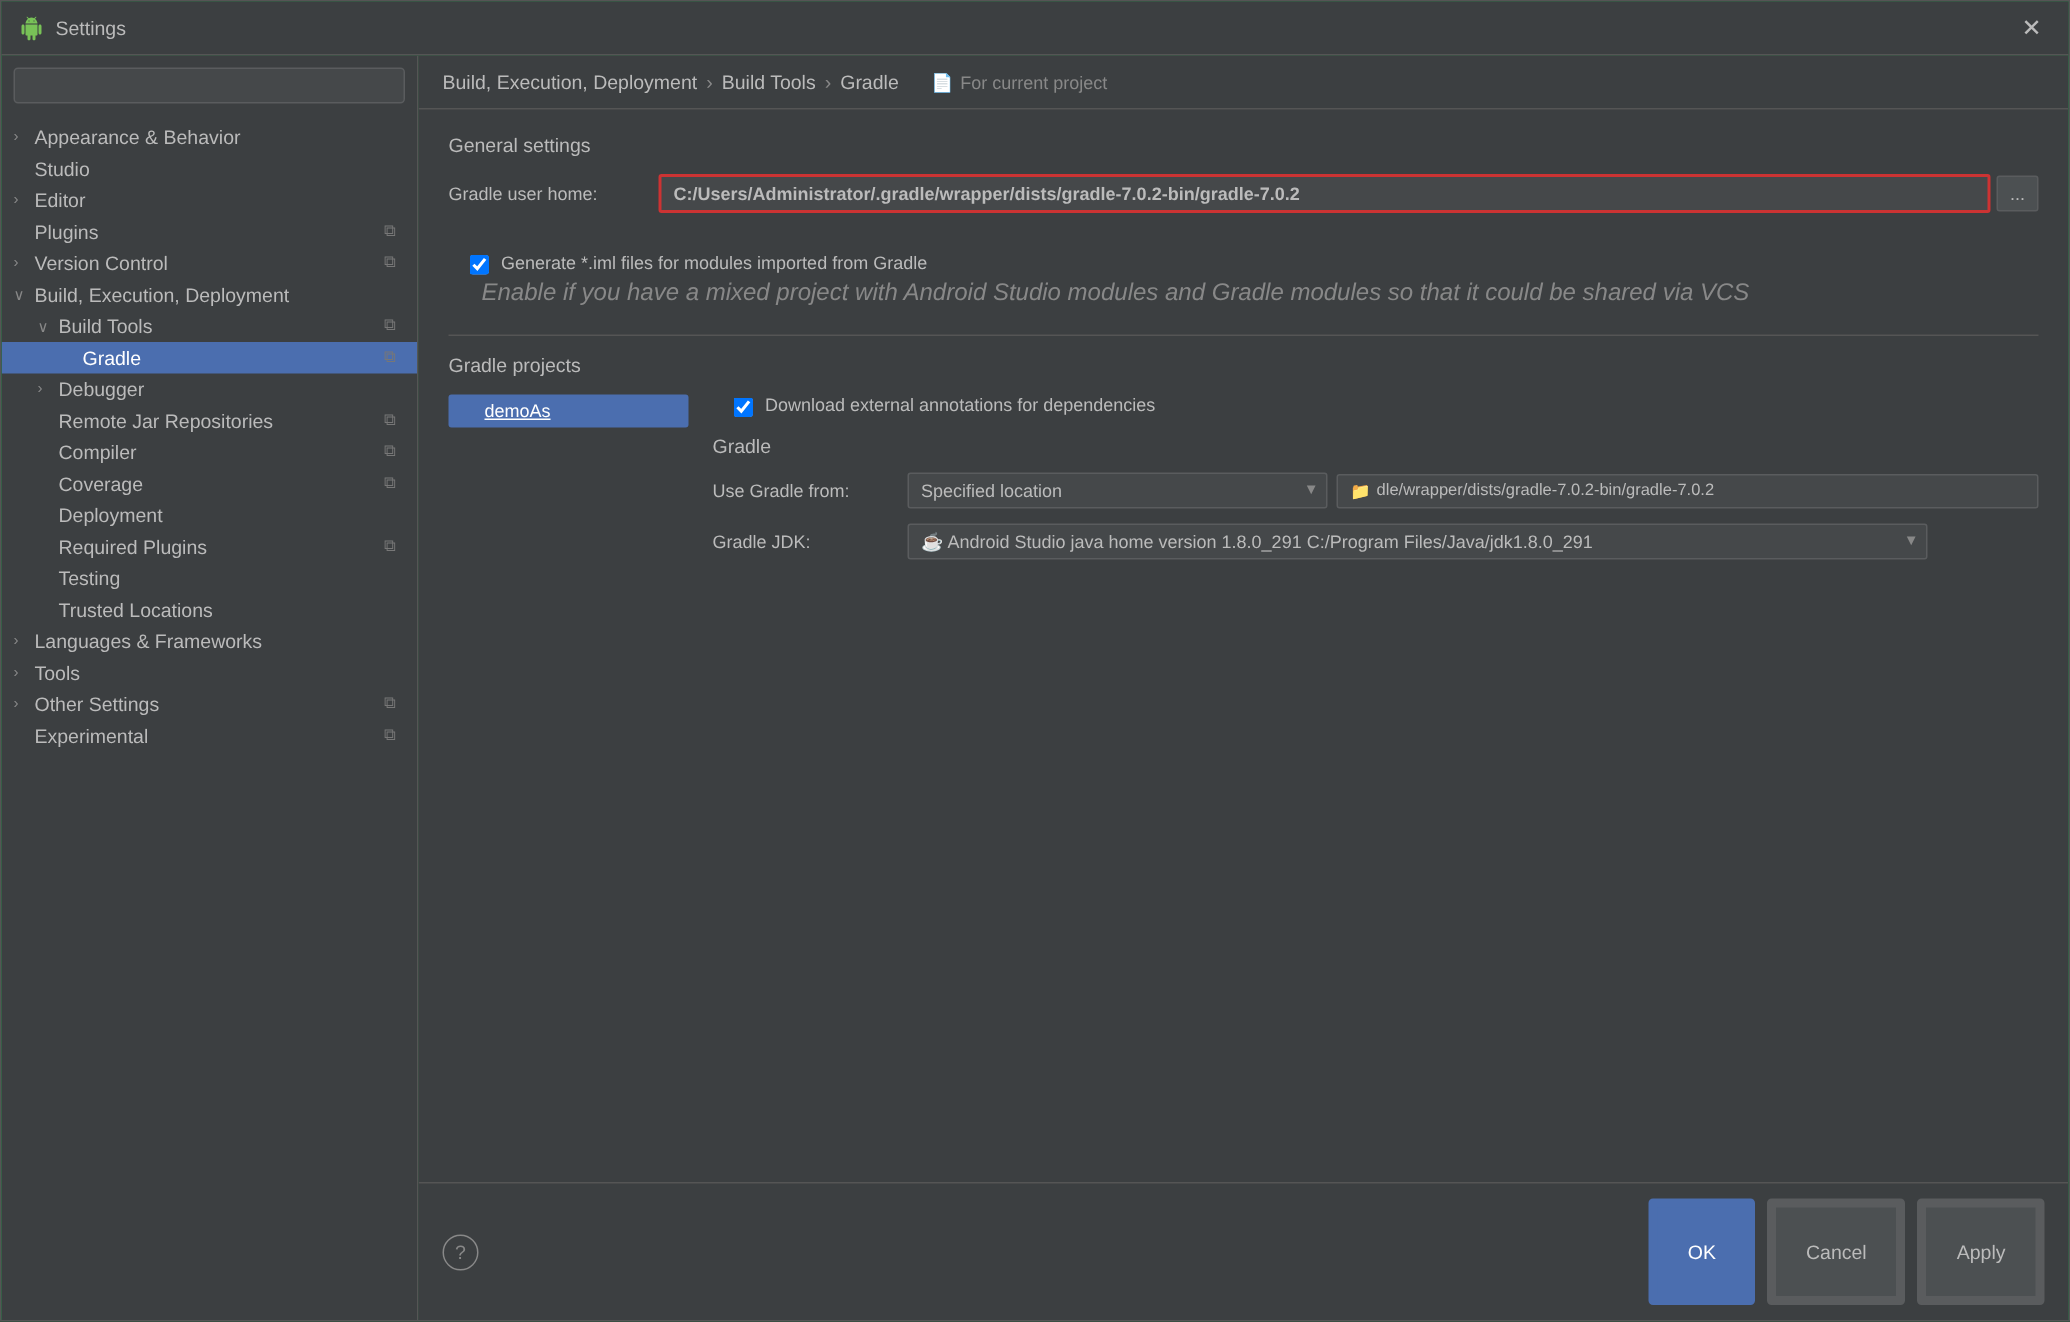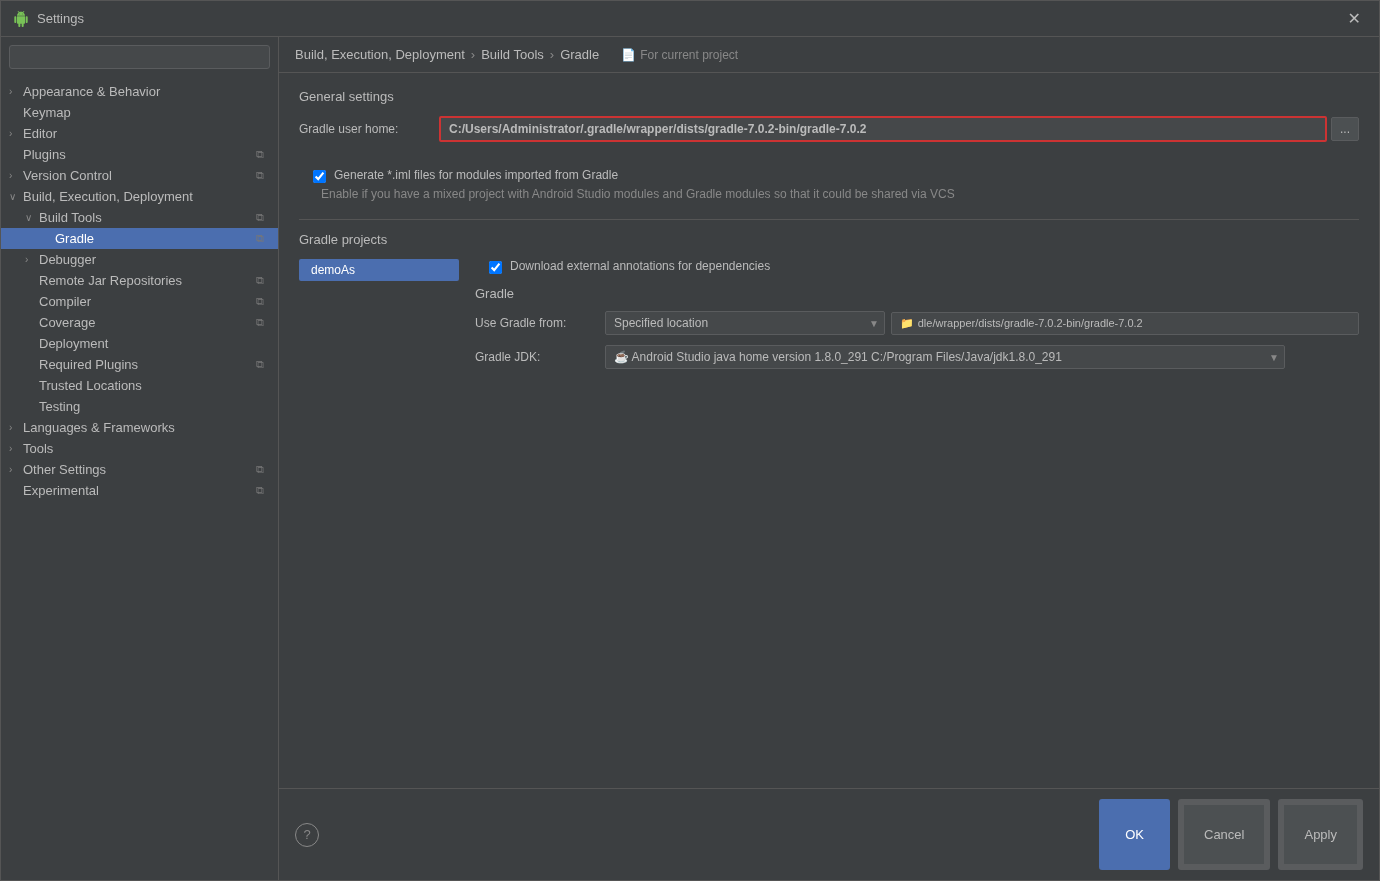--- a/index.html
+++ b/index.html
@@ -203,45 +203,47 @@
     .checkbox-row input[type="checkbox"] {
       margin-top: 2px;
       margin-right: 8px;
     }
     .checkbox-label {
       color: #bbbbbb;
       font-size: 12px;
     }
     .checkbox-hint {
       color: #888;
-      font-size: 12px;
+      font-size: 16px;
       margin-left: 22px;
       margin-bottom: 18px;
+      font-style: italic;
     }
     .section-divider {
       border: none;
       border-top: 1px solid #555;
       margin: 12px 0;
     }
     .projects-section {
       display: flex;
       gap: 16px;
       margin-top: 8px;
     }
     .project-list {
       width: 160px;
       flex-shrink: 0;
     }
     .project-item {
-      padding: 4px 12px;
+      padding: 4px 24px;
       background: #4b6eaf;
       color: #fff;
       font-size: 12px;
       border-radius: 2px;
       cursor: pointer;
+      text-decoration: underline;
     }
     .project-details {
       flex: 1;
     }
     .gradle-sub-section {
       margin-top: 12px;
     }
     .gradle-sub-title {
       color: #bbbbbb;
       font-size: 13px;
@@ -400,21 +402,21 @@
 
       <div class="sidebar-tree">
 
         <div class="tree-item level-0">
           <span class="arrow">›</span>
           <span class="label">Appearance &amp; Behavior</span>
         </div>
 
         <div class="tree-item level-0">
           <span class="arrow"></span>
-          <span class="label">Keymap</span>
+          <span class="label">Studio</span>
         </div>
 
         <div class="tree-item level-0">
           <span class="arrow">›</span>
           <span class="label">Editor</span>
         </div>
 
         <div class="tree-item level-0">
           <span class="arrow"></span>
           <span class="label">Plugins</span>
@@ -473,26 +475,26 @@
         </div>
 
         <div class="tree-item level-1">
           <span class="arrow"></span>
           <span class="label">Required Plugins</span>
           <span class="copy-icon">⧉</span>
         </div>
 
         <div class="tree-item level-1">
           <span class="arrow"></span>
+          <span class="label">Testing</span>
+        </div>
+
+        <div class="tree-item level-1">
+          <span class="arrow"></span>
           <span class="label">Trusted Locations</span>
-        </div>
-
-        <div class="tree-item level-1">
-          <span class="arrow"></span>
-          <span class="label">Testing</span>
         </div>
 
         <div class="tree-item level-0">
           <span class="arrow">›</span>
           <span class="label">Languages &amp; Frameworks</span>
         </div>
 
         <div class="tree-item level-0">
           <span class="arrow">›</span>
           <span class="label">Tools</span>

